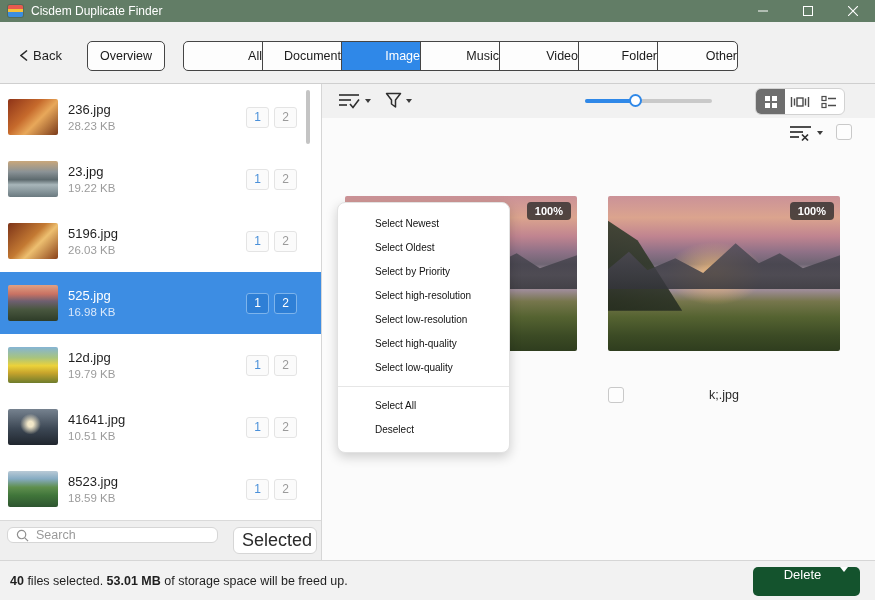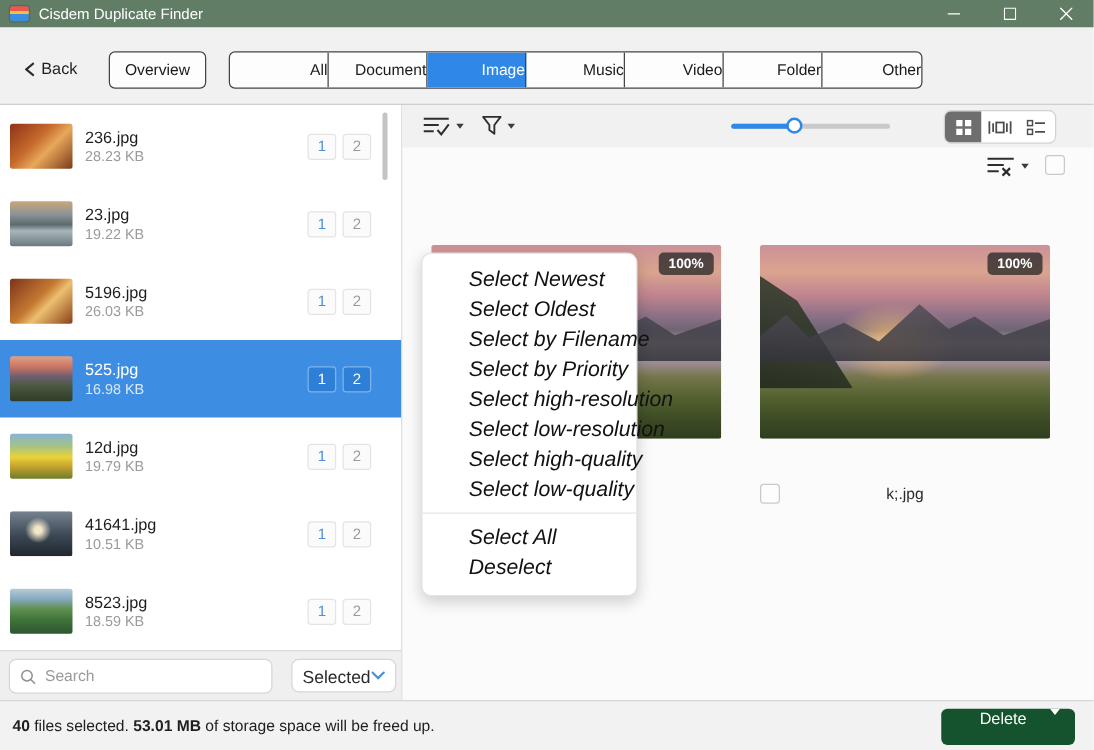--- a/index.html
+++ b/index.html
@@ -49,24 +49,24 @@
   .thumb-0 { background:linear-gradient(135deg,#8e3318 0%,#c66a2c 40%,#e8a85a 60%,#7a3a1a 100%); }
   .thumb-1 { background:linear-gradient(180deg,#c9a77b 0%,#8a9296 30%,#5d6a6e 52%,#a8b6ba 66%,#6b7a80 100%); }
   .thumb-2 { background:linear-gradient(135deg,#7c3318 0%,#c47a33 45%,#edbf70 60%,#8a4018 100%); }
   .thumb-3 { background:linear-gradient(180deg,#e0a183 0%,#c97263 25%,#6e5f70 45%,#49573f 68%,#2e3c28 100%); }
   .thumb-4 { background:linear-gradient(180deg,#85b4d4 0%,#a8c47e 30%,#ecd23a 52%,#c7a42c 72%,#6e7c2c 100%); }
   .thumb-5 { background:radial-gradient(circle at 45% 42%, #f2e7c8 0 8%, rgba(242,231,200,0) 30%),linear-gradient(180deg,#76828f 0%,#3c4754 55%,#20262e 100%); }
   .thumb-6 { background:linear-gradient(180deg,#b9cad6 0%,#86abc2 22%,#5f8f4e 45%,#40753a 68%,#2e5530 100%); }
 
   
   .search-row { position:absolute; left:0; right:0; bottom:0; height:40px; background:#efefef; border-top:1px solid #dadada; }
-  .search-box { position:absolute; left:7px; top:6px; width:211px; height:28px; background:#ffffff; border:1px solid #d6d6d6; border-radius:6px; display:flex; align-items:center; padding:0 8px; gap:7px; }
+  .search-box { position:absolute; left:7px; top:6px; width:211px; height:16px; background:#ffffff; border:1px solid #d6d6d6; border-radius:6px; display:flex; align-items:center; padding:0 8px; gap:7px; }
   .search-box input { border:none; outline:none; flex:1; font-size:12.5px; color:#333; background:transparent; font-family:"Liberation Sans",sans-serif; }
   .search-box input::placeholder { color:#9a9a9a; }
-  .selected-dd { position:absolute; right:4px; top:6px; width:84px; height:27px; background:#ffffff; border:1px solid #d6d6d6; border-radius:6px; display:flex; align-items:center; justify-content:space-between; padding:0 8px; font-size:14px; color:#2a2a2a; cursor:pointer; }
+  .selected-dd { position:absolute; right:4px; top:6px; width:84px; height:27px; background:#ffffff; border:1px solid #d6d6d6; border-radius:6px; display:flex; align-items:center; justify-content:space-between; padding:0 8px; font-size:18px; color:#2a2a2a; cursor:pointer; }
 
   
   .main { position:absolute; left:322px; right:0; top:0; bottom:0; background:#fbfbfb; }
   .main-toolbar { position:absolute; top:0; left:0; right:0; height:34px; background:#f1f1f1; }
   .tool-ic { position:absolute; top:8px; display:flex; align-items:center; gap:4px; cursor:pointer; }
   .caret { width:0; height:0; border-left:3.5px solid transparent; border-right:3.5px solid transparent; border-top:4px solid #3c3c3c; }
   .slider { position:absolute; left:263px; top:15px; width:127px; height:4px; border-radius:2px; background:#c9c9c9; cursor:pointer; }
   .slider-fill { position:absolute; left:0; top:0; height:4px; width:50px; border-radius:2px; background:#2f88e8; }
   .slider-thumb { position:absolute; left:44px; top:-5px; width:13px; height:13px; border-radius:50%; background:#ffffff; border:2px solid #2f88e8; }
   .view-toggle { position:absolute; left:433px; top:4px; width:90px; height:27px; background:#ffffff; border:1px solid #d2d2d2; border-radius:6px; display:flex; overflow:hidden; }
@@ -90,21 +90,21 @@
     clip-path:polygon(0 100%,0 60%,9% 25%,17% 62%,29% 38%,41% 68%,55% 8%,65% 48%,74% 28%,84% 58%,100% 32%,100% 100%); }
   .photo .ridge { position:absolute; left:0; top:16%; width:32%; height:58%; background:linear-gradient(200deg,#3c4434,#232a1e); opacity:.92;
     clip-path:polygon(0 0,40% 22%,100% 100%,0 100%); }
   .photo .badge-pct { position:absolute; top:6px; right:6px; background:rgba(42,42,42,.78); color:#ffffff; font-size:11px; font-weight:bold; padding:3px 8px; border-radius:4px; }
   .card-foot { margin-top:36px; position:relative; height:18px; }
   .card-foot .checkbox { position:absolute; left:0; top:0; }
   .card-name { text-align:center; font-size:12.5px; color:#2a2a2a; line-height:17px; }
 
   
   .menu { position:absolute; left:337px; top:118px; width:173px; background:#ffffff; border:1px solid #e2e2e2; border-radius:8px; box-shadow:0 4px 12px rgba(0,0,0,.18); padding:9px 0 10px 0; z-index:50; }
-  .menu-item { height:24px; line-height:24px; padding-left:37px; font-size:17px; color:#111111; cursor:pointer; white-space:nowrap;font-style:italic; }
+  .menu-item { height:24px; line-height:24px; padding-left:37px; font-size:10px; color:#111111; cursor:pointer; white-space:nowrap; }
   .menu-sep { height:1px; background:#e6e6e6; margin:6px 0 7px 0; }
 
   
   .statusbar { position:absolute; left:0; right:0; bottom:0; height:40px; background:#f2f2f2; border-top:1px solid #d6d6d6; }
   .status-text { position:absolute; left:10px; top:50%; transform:translateY(-50%); font-size:12.5px; color:#1f1f1f; }
   .status-text b { font-weight:bold; }
   .delete-btn { position:absolute; right:15px; top:6px; width:107px; height:29px; background:#14532d; border:none; border-radius:5px; color:#ffffff; font-size:13px; display:flex; align-items:flex-start; cursor:pointer; font-family:"Liberation Sans",sans-serif; }
   .delete-label { flex:1; text-align:center; padding-left:12px; }
   .delete-caret { width:0; height:0; border-left:4.5px solid transparent; border-right:4.5px solid transparent; border-top:5.5px solid #ffffff; margin-right:12px; }
 </style>
@@ -373,21 +373,20 @@
             <div class="card-name">k;.jpg</div>
           </div>
         </div>
 
       </div>
     </div>
 
     <div class="menu">
       <div class="menu-item">Select Newest</div>
       <div class="menu-item">Select Oldest</div>
-      <div class="menu-item">Select by Filename</div>
       <div class="menu-item">Select by Priority</div>
       <div class="menu-item">Select high-resolution</div>
       <div class="menu-item">Select low-resolution</div>
       <div class="menu-item">Select high-quality</div>
       <div class="menu-item">Select low-quality</div>
       <div class="menu-sep"></div>
       <div class="menu-item">Select All</div>
       <div class="menu-item">Deselect</div>
     </div>
 

